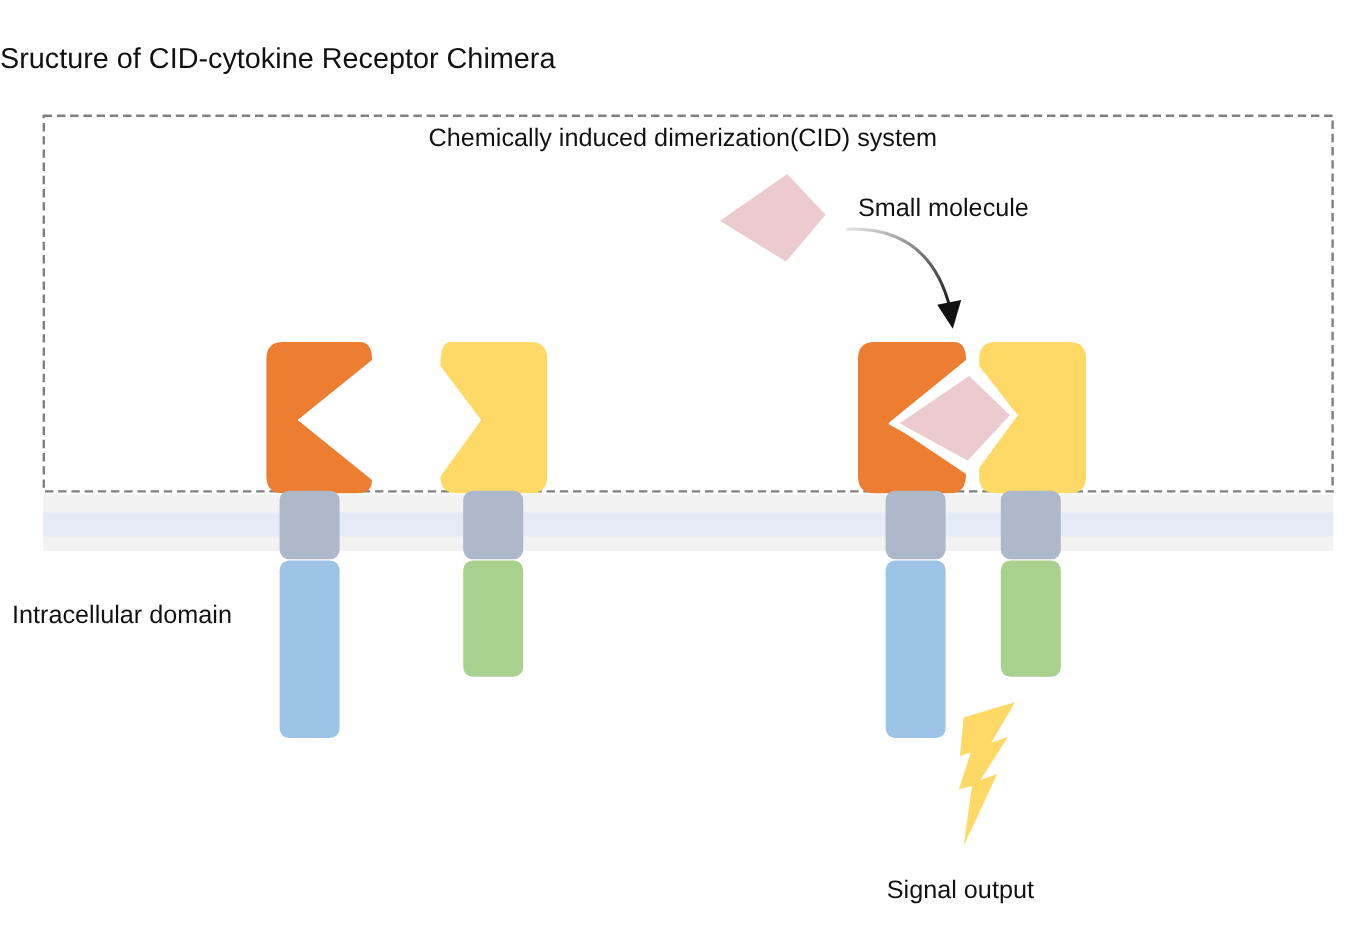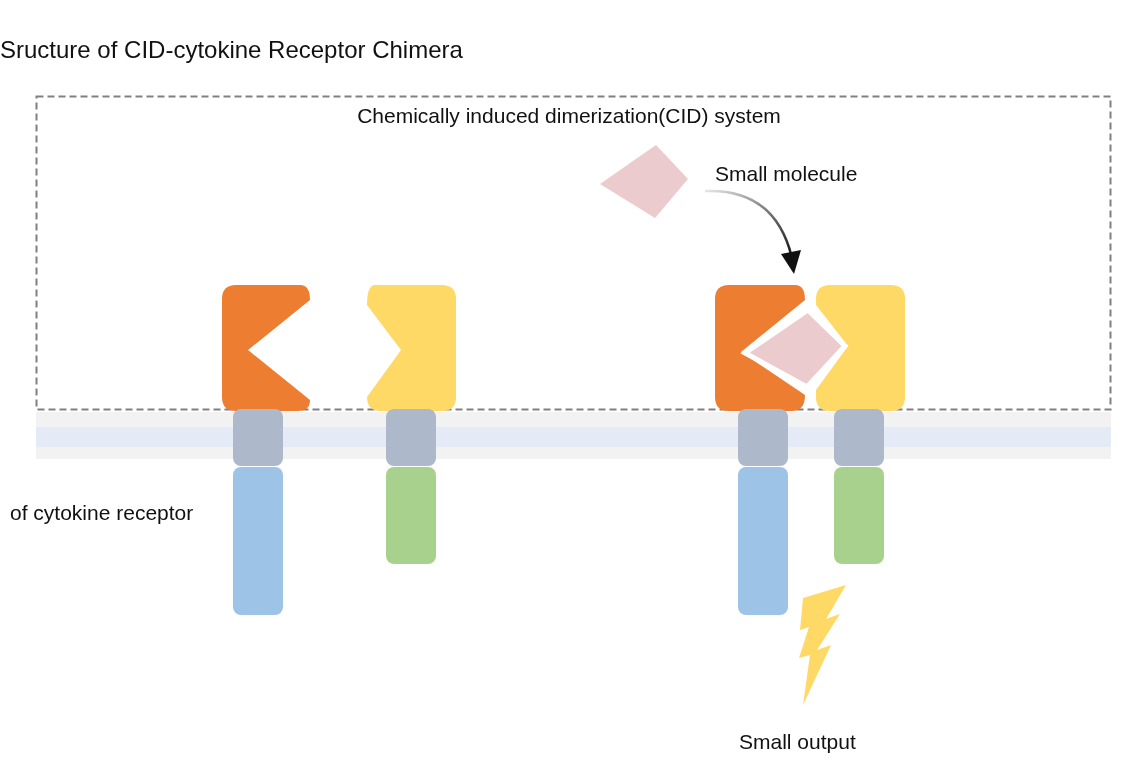--- a/index.html
+++ b/index.html
@@ -61,15 +61,15 @@
     <rect x="834" y="467" width="50" height="97" rx="8" fill="#A9D18E"></rect>
   </g>
 
   <polygon points="803,598 846,585 826,619 840,614 817,650 831,645 803,705 810,655 799,658 809,627 800,630" fill="#FFD966"></polygon>
 </svg>
 
 <div id="title" class="txt">Sructure of CID-cytokine Receptor Chimera</div>
 <div id="cid-label" class="txt">Chemically induced dimerization(CID) system</div>
 <div id="mol-label" class="txt">Small molecule</div>
 <div id="intra-label" class="txt">
-  <div>of cytokine receptor</div>
+  <div>Intracellular domain</div>
 </div>
-<div id="signal-label" class="txt">Small output</div>
+<div id="signal-label" class="txt">Signal output</div>
 
 </body></html>

